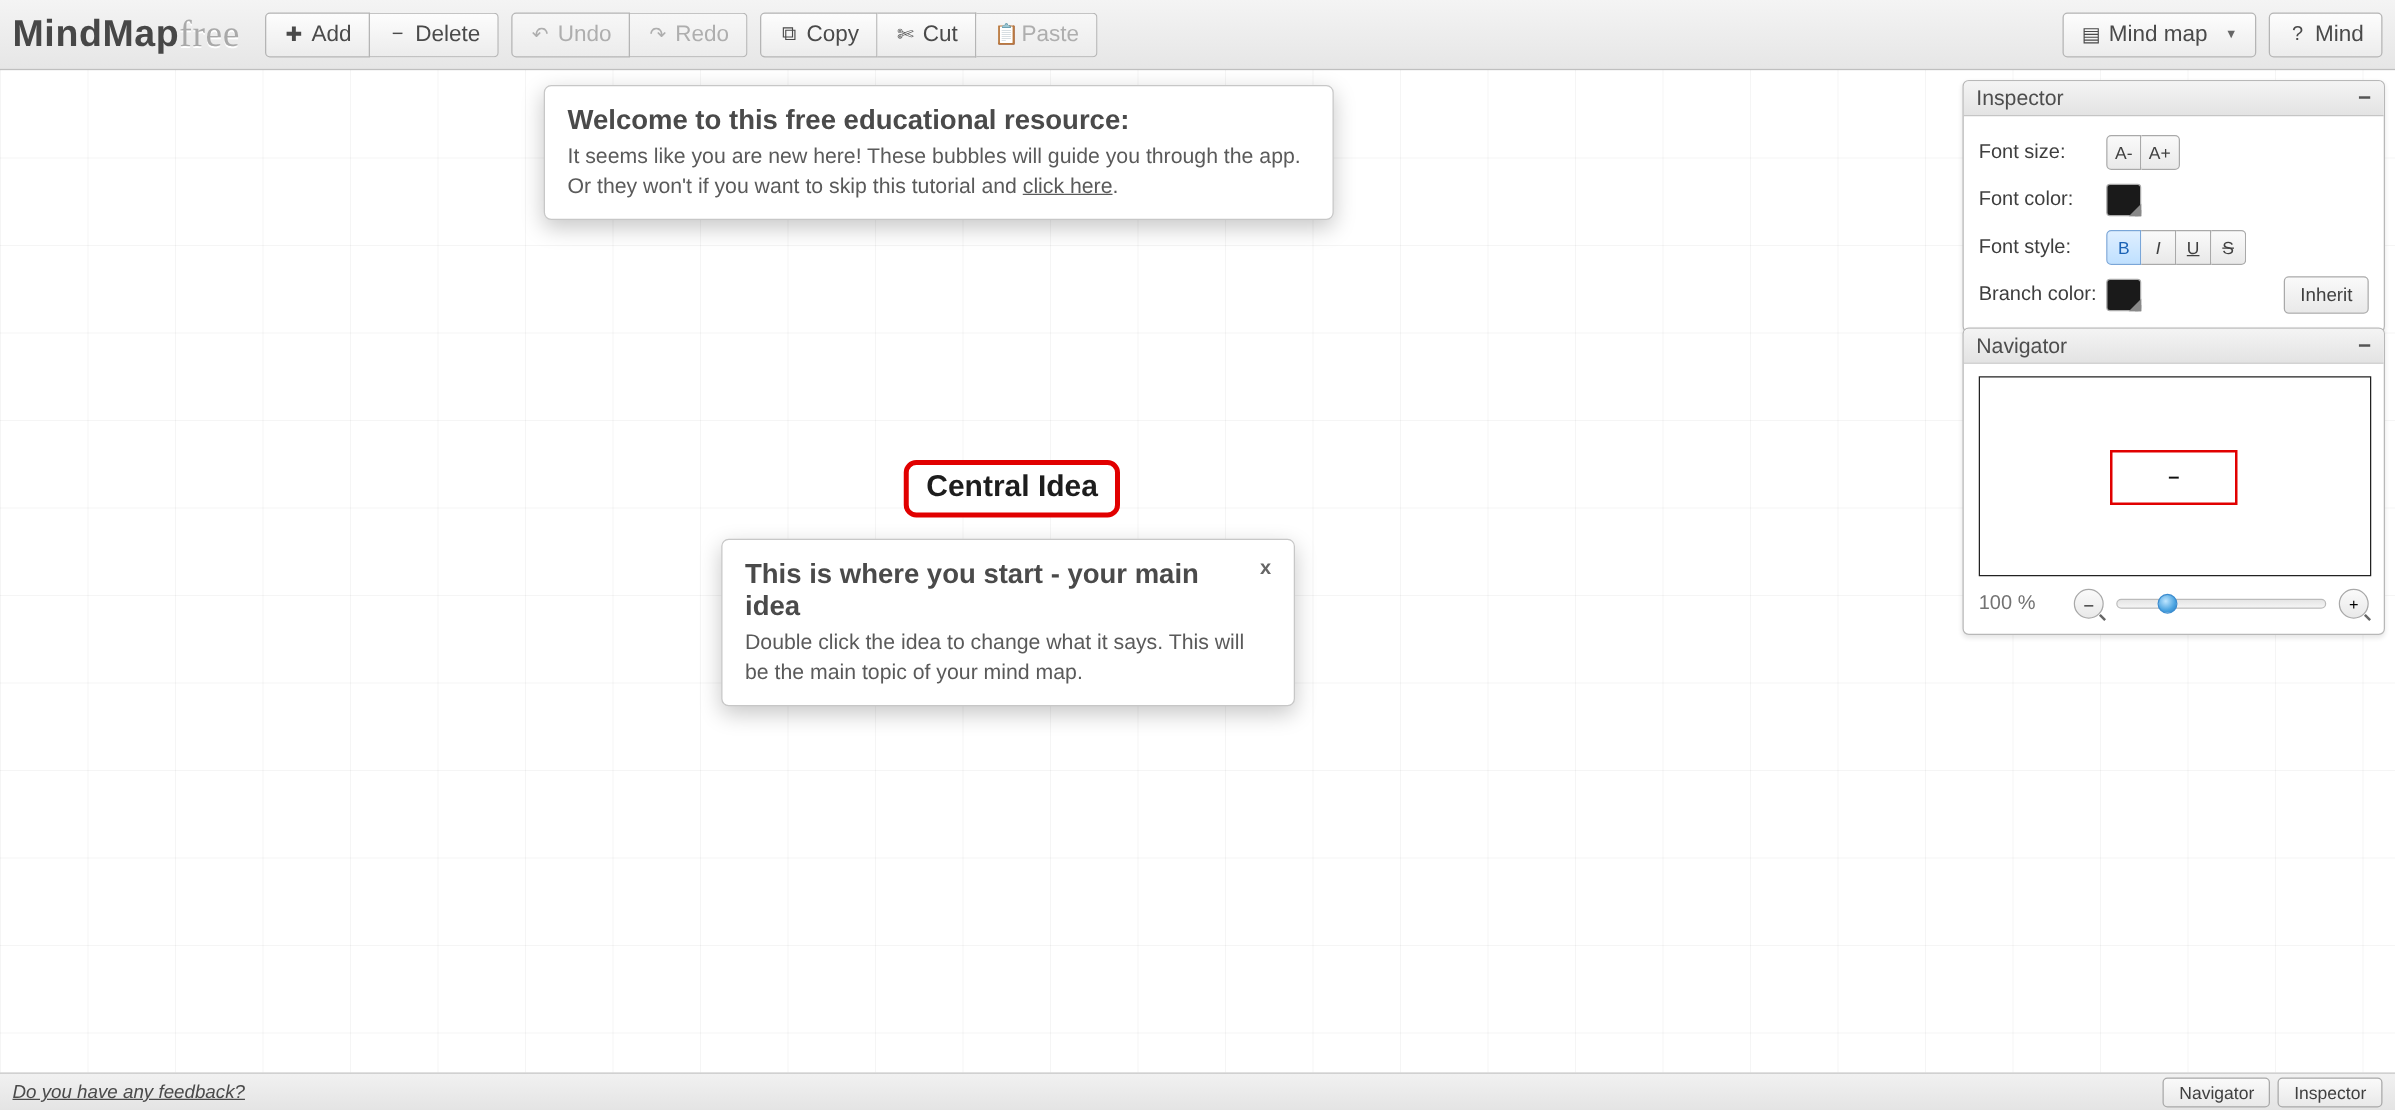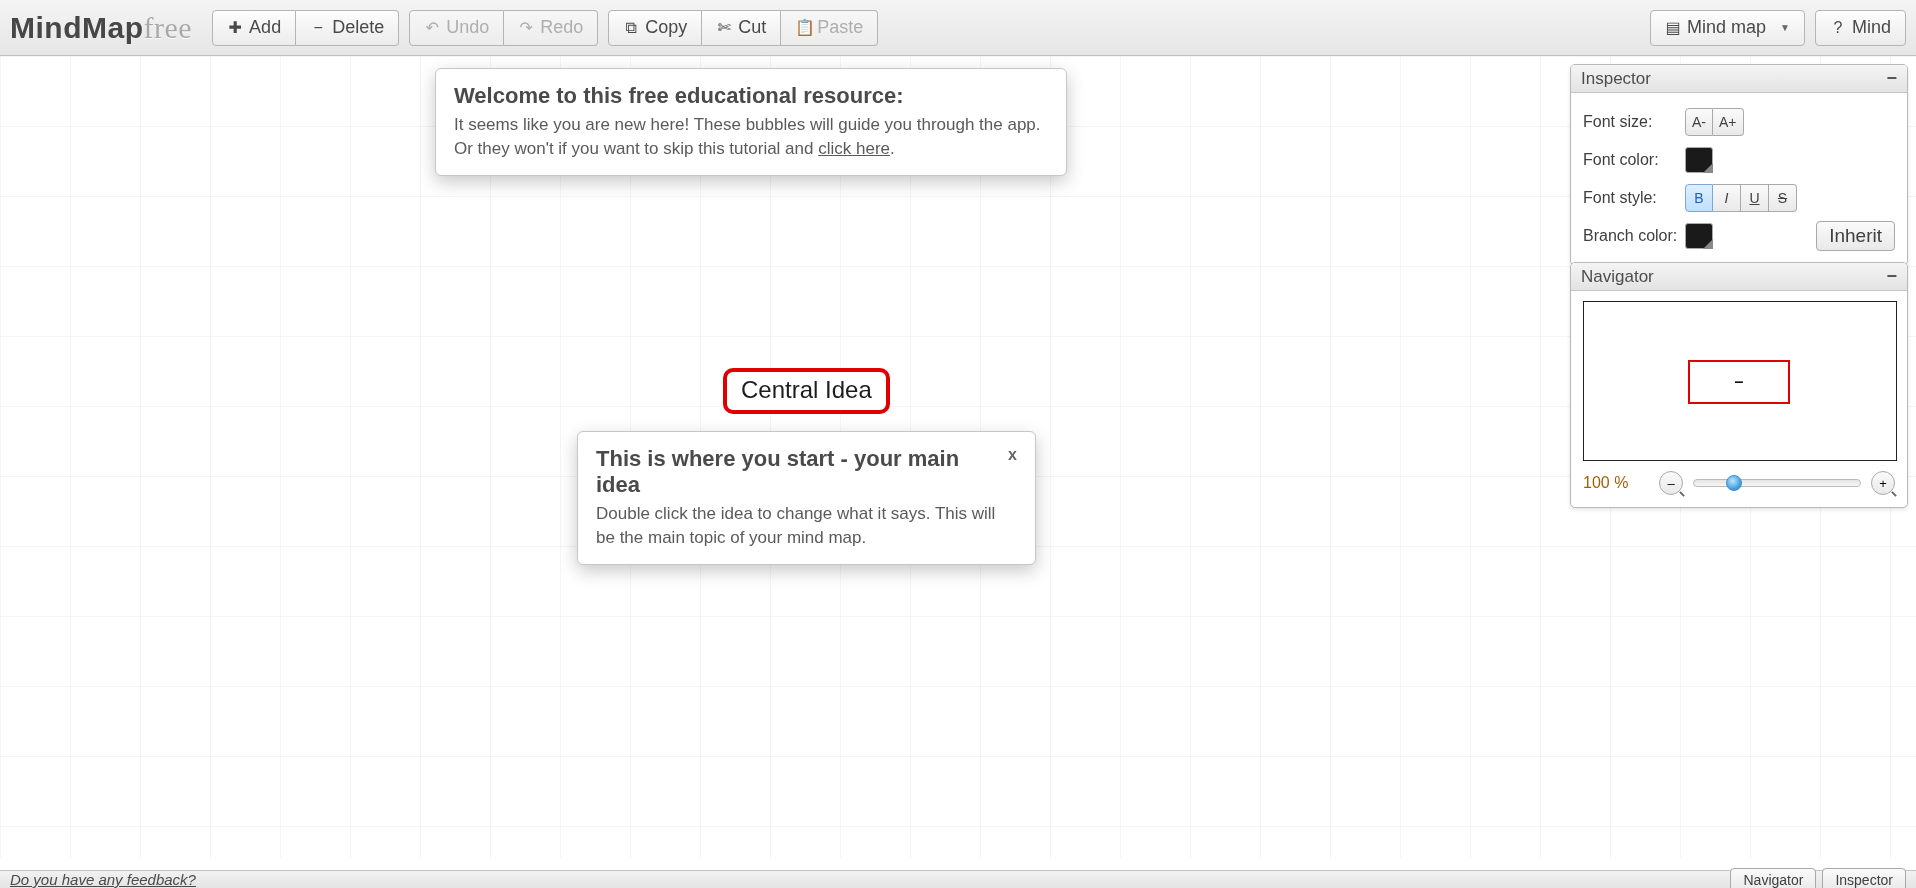--- a/index.html
+++ b/index.html
@@ -73,21 +73,21 @@
 .start-bubble   { left: 577px; top: 375px; width: 459px; }
 
 
 .node {
   position: absolute;
   left: 723px; top: 312px;
   border: 4px solid #e10000;
   border-radius: 10px;
   padding: 4px 14px 6px;
   font-size: 24px;
-  font-weight: 400;
+  font-weight: 700;
   color: #1d1d1d;
   background: #fff;
 }
 
 
 .panel {
   position: absolute;
   right: 8px;
   width: 338px;
   border: 1px solid #b8b8b8;
@@ -145,21 +145,21 @@
   border: 5px solid transparent;
   border-right-color: #888; border-bottom-color: #888;
 }
 .inherit-btn {
   margin-left: auto;
   height: 30px;
   padding: 0 12px;
   border: 1px solid #a9a9a9;
   border-radius: 4px;
   background: linear-gradient(#fafafa, #e9e9e9);
-  font-size: 19px;
+  font-size: 15px;
   color: #404040;
   cursor: pointer;
   font-family: inherit;
 }
 
 .inspector-panel { top: 8px; }
 .navigator-panel { top: 206px; }
 
 .nav-view {
   width: 314px;
@@ -176,21 +176,21 @@
   left: 104px; top: 58px;
   display: flex; align-items: center; justify-content: center;
 }
 .nav-view .vp::after { content: '–'; font-weight: 700; color: #111; font-size: 16px; }
 .nav-controls {
   display: flex;
   align-items: center;
   gap: 10px;
   padding: 10px 12px 12px;
 }
-.nav-controls .zoom-label { font-size: 16px; color: #a16207; width: 66px; }
+.nav-controls .zoom-label { font-size: 16px; color: #737373; width: 66px; }
 .magnifier {
   width: 24px; height: 24px;
   border: 1px solid #a9a9a9;
   border-radius: 50%;
   background: linear-gradient(#fafafa, #e9e9e9);
   font-size: 13px;
   display: flex; align-items: center; justify-content: center;
   cursor: pointer;
   position: relative;
 }
@@ -217,21 +217,21 @@
   background: radial-gradient(circle at 40% 35%, #bfe6ff, #4aa3e0 60%, #2c7bc0);
   border: 1px solid #3c8ccf;
   top: -5px; left: 24%;
   transform: translateX(-50%);
 }
 
 
 .footer {
   position: absolute;
   left: 0; right: 0; bottom: 0;
-  height: 18px;
+  height: 30px;
   background: linear-gradient(#f1f1f1, #e4e4e4);
   border-top: 1px solid #c2c2c2;
   display: flex;
   align-items: center;
   padding: 0 10px;
 }
 .footer a { font-size: 15px; font-style: italic; color: #4a4a4a; text-decoration: underline; cursor: pointer; }
 .footer .spacer { flex: 1; }
 .footer .fbtn {
   height: 24px;

